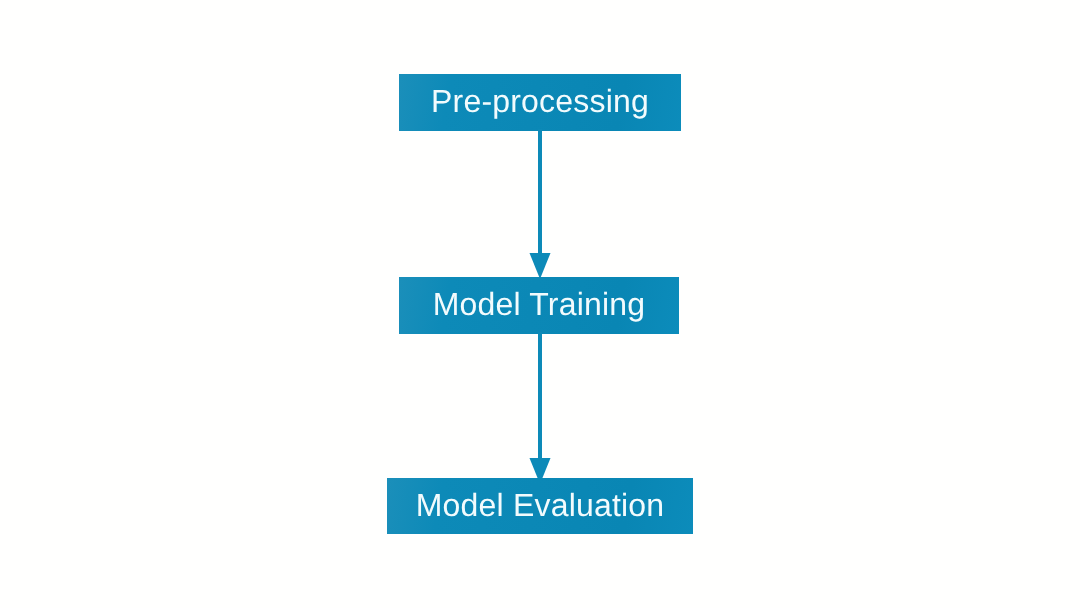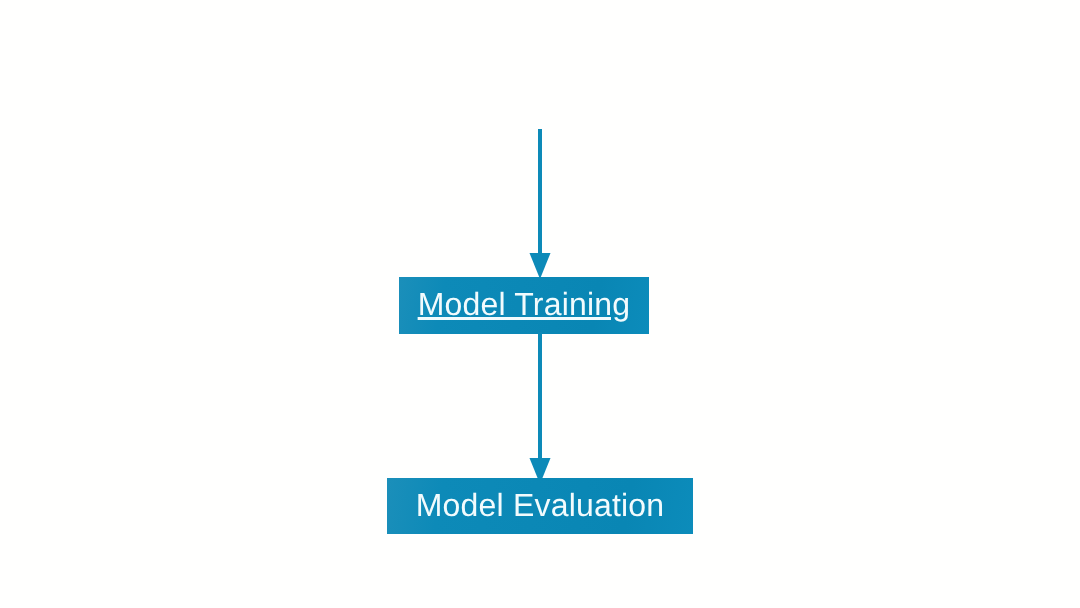--- a/index.html
+++ b/index.html
@@ -48,23 +48,22 @@
   #box-preprocessing {
     left: 399px;
     top: 74px;
     width: 282px;
     height: 57px;
   }
 
   #box-model-training {
     left: 399px;
     top: 277px;
-    width: 250px;
+    width: 280px;
     height: 57px;
-    text-decoration: underline;
   }
 
   #box-model-evaluation {
     left: 387px;
     top: 478px;
     width: 306px;
     height: 56px;
   }
 
   
@@ -82,20 +81,23 @@
   #arrow-training-to-evaluation {
     top: 332px;
     height: 152px;
   }
 </style>
 </head>
 <body>
 
 <div id="flowchart-canvas">
 
+  <div class="process-box" id="box-preprocessing">
+    <span class="box-label">Pre-processing</span>
+  </div>
 
   <div class="connector-arrow" id="arrow-preprocessing-to-training">
     <svg width="80" height="150" viewBox="0 0 80 150" xmlns="http://www.w3.org/2000/svg">
       <line x1="40" y1="0" x2="40" y2="129" stroke="#0d8ab8" stroke-width="4"></line>
       <polygon points="40,150 29.5,124 50.5,124" fill="#0d8ab8"></polygon>
     </svg>
   </div>
 
   <div class="process-box" id="box-model-training">
     <span class="box-label">Model Training</span>

